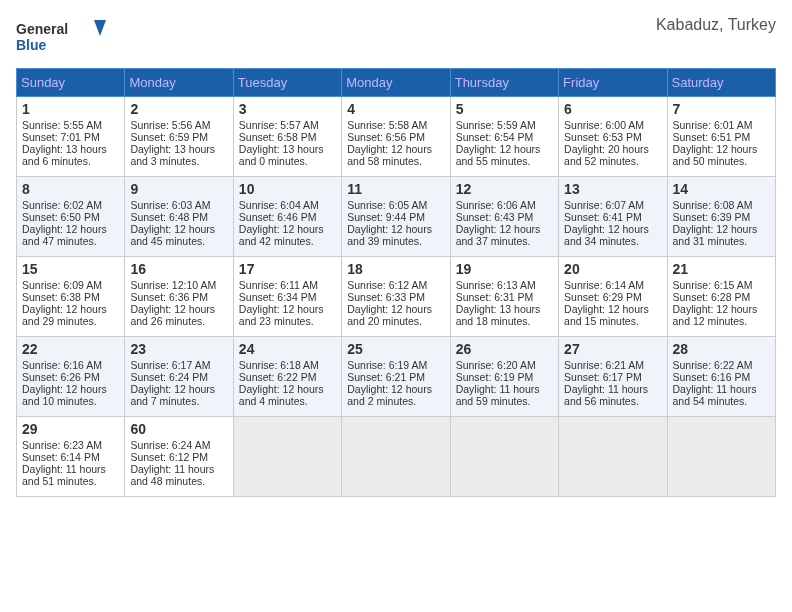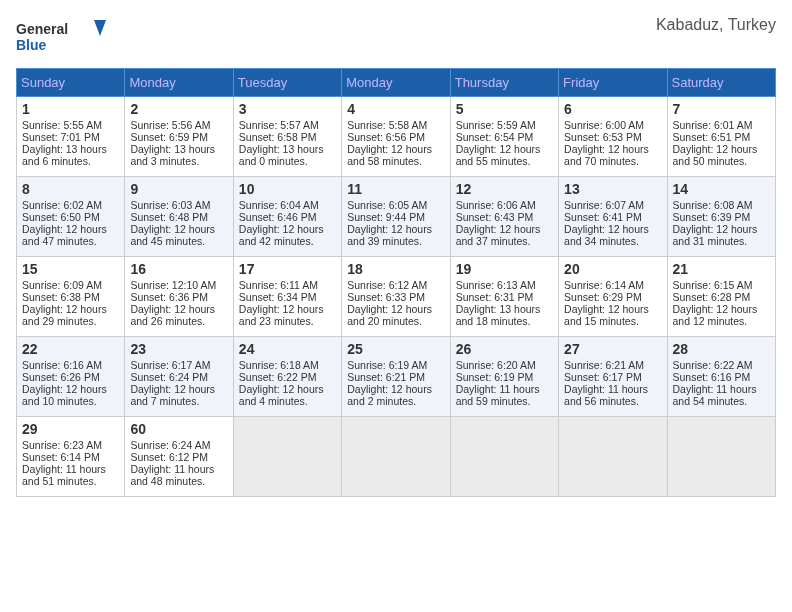--- a/index.html
+++ b/index.html
@@ -132,21 +132,21 @@
         <td>
         <span class="day-num">5</span>
         <span>Sunrise: 5:59 AM</span><br>
         <span>Sunset: 6:54 PM</span><br>
         <span>Daylight: 12 hours and 55 minutes.</span>
       </td>
         <td>
         <span class="day-num">6</span>
         <span>Sunrise: 6:00 AM</span><br>
         <span>Sunset: 6:53 PM</span><br>
-        <span>Daylight: 12 hours and 70 minutes.</span>
+        <span>Daylight: 20 hours and 52 minutes.</span>
       </td>
         <td>
         <span class="day-num">7</span>
         <span>Sunrise: 6:01 AM</span><br>
         <span>Sunset: 6:51 PM</span><br>
         <span>Daylight: 12 hours and 50 minutes.</span>
       </td>
       </tr>
       <tr>
         <td>

